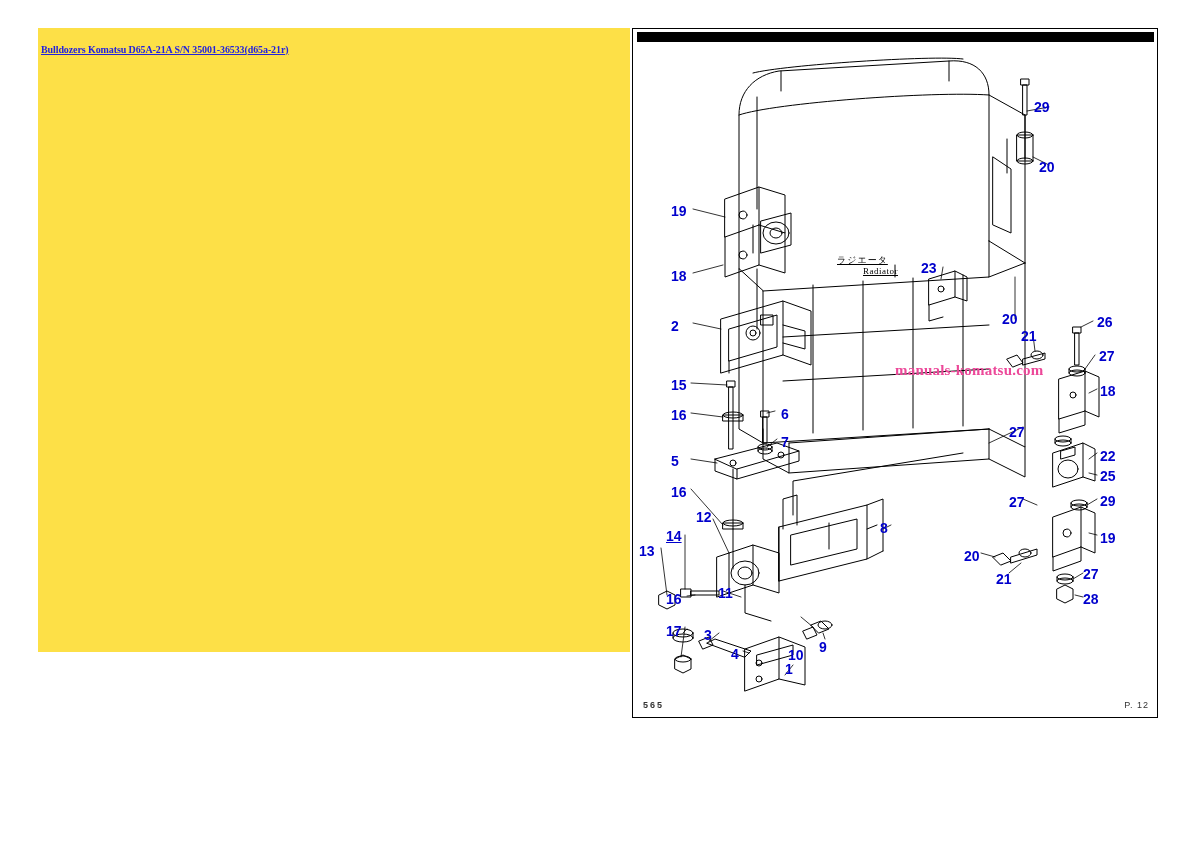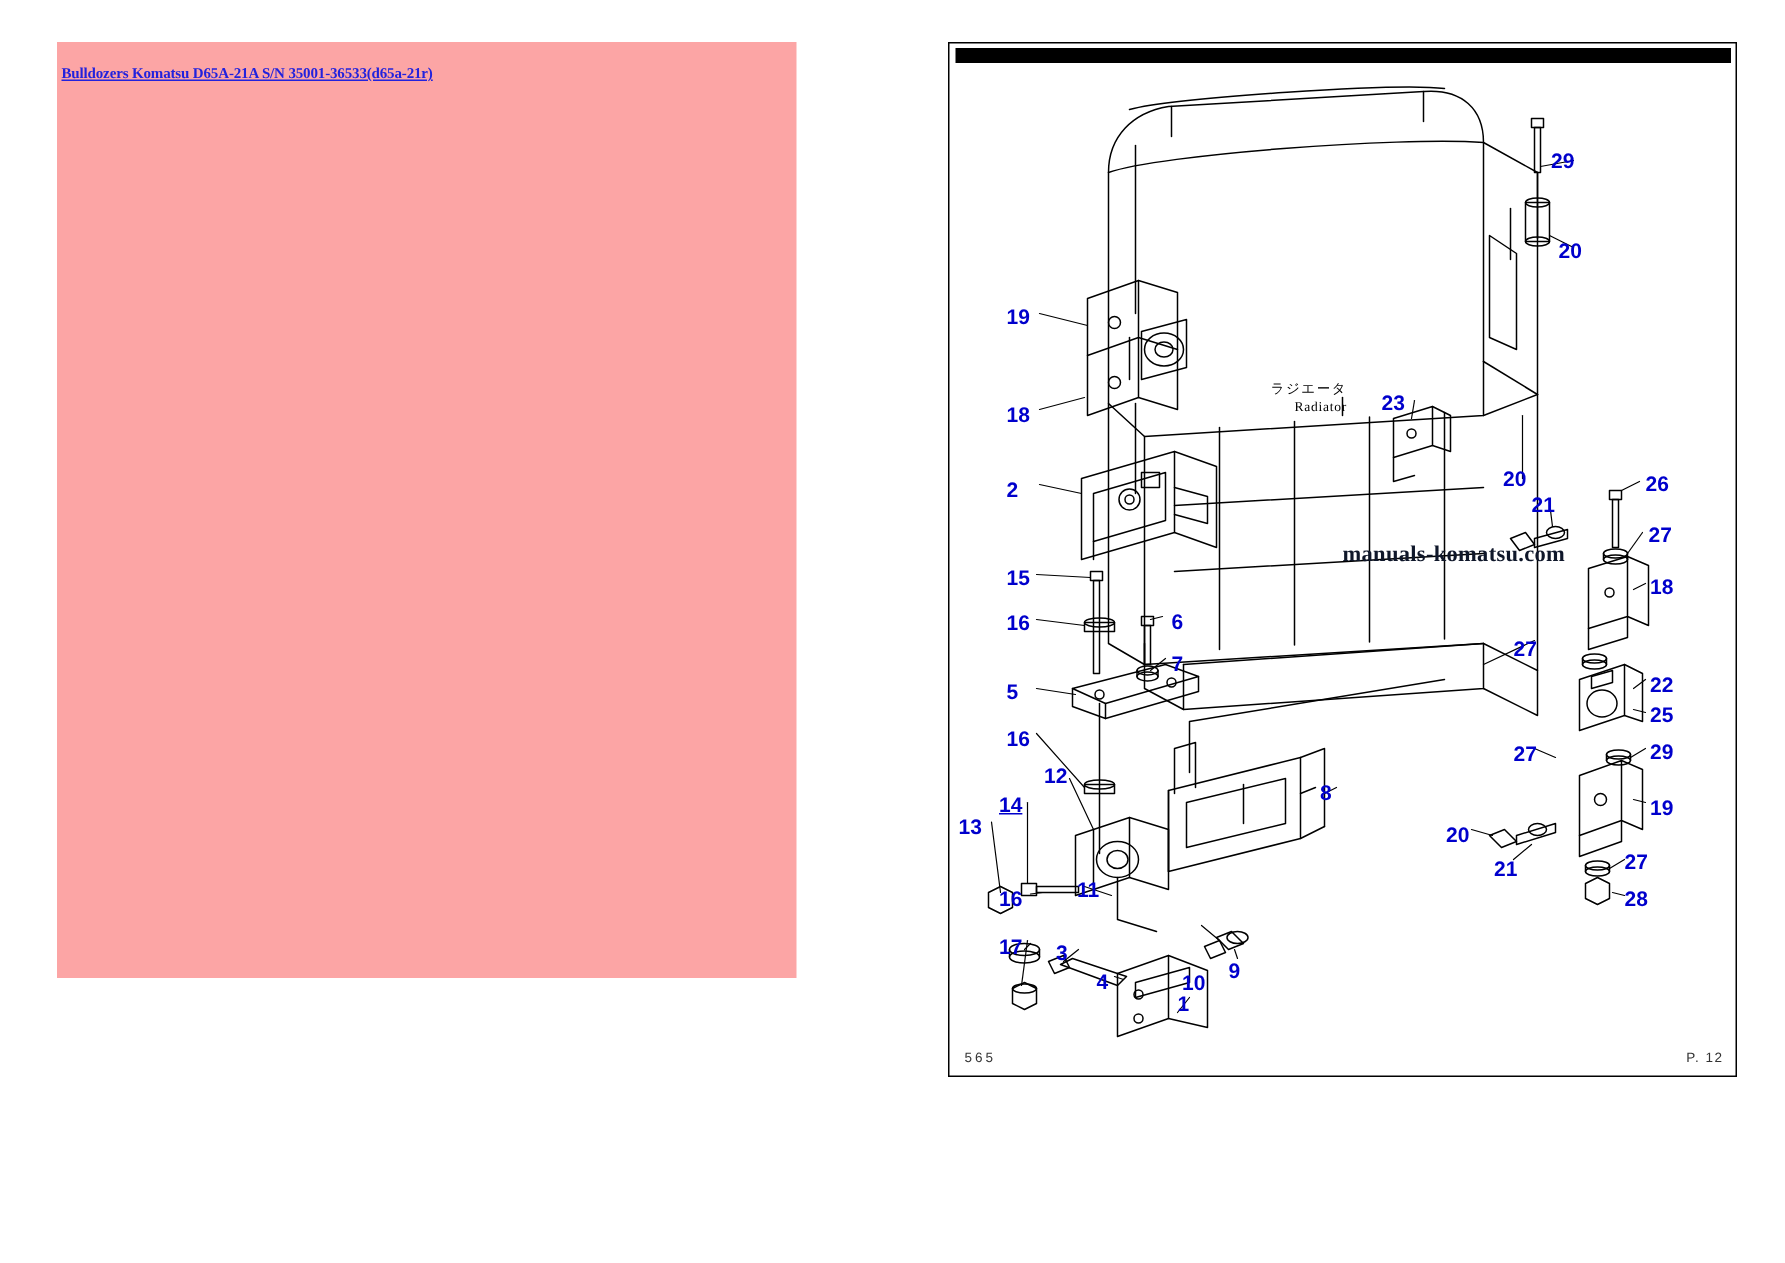--- a/index.html
+++ b/index.html
@@ -13,23 +13,23 @@
     position: relative;
     font-family: "Liberation Serif", serif;
     overflow: hidden;
   }
 
   
   #left-panel {
     position: absolute;
     left: 38px;
     top: 28px;
-    width: 493px;
+    width: 592px;
     height: 624px;
-    background: #fca5a5;
+    background: #fde047;
   }
   #breadcrumb-link {
     position: absolute;
     left: 3px;
     top: 16px;
     font-family: "Liberation Serif", serif;
     font-size: 10px;
     font-weight: bold;
     color: #2222dd;
     text-decoration: underline;
@@ -72,48 +72,50 @@
     color: #0000cc;
     line-height: 1;
     user-select: none;
   }
   .jp-label {
     position: absolute;
     font-family: "DejaVu Sans", sans-serif;
     font-size: 9px;
     color: #000000;
     line-height: 1.25;
-    text-align: right;
+    text-align: left;
     letter-spacing: 1px;
+    text-decoration: underline;
   }
   .jp-label .rom {
     font-family: "Liberation Serif", serif;
     font-size: 9px;
     letter-spacing: 0.5px;
     margin-left: 26px;
   }
   #watermark {
     position: absolute;
     left: 262px;
     top: 333px;
     font-family: "Liberation Serif", serif;
     font-size: 15px;
     font-weight: bold;
-    color: #0f172a;
+    color: #ec4899;
     letter-spacing: 0.2px;
     white-space: nowrap;
   }
   #footer-left {
     position: absolute;
     left: 10px;
     bottom: 7px;
     font-family: "Liberation Sans", sans-serif;
     font-size: 9px;
     color: #333333;
     letter-spacing: 2px;
+    font-weight: bold;
   }
   #footer-right {
     position: absolute;
     right: 8px;
     bottom: 7px;
     font-family: "Liberation Sans", sans-serif;
     font-size: 9px;
     color: #333333;
     letter-spacing: 1px;
   }

